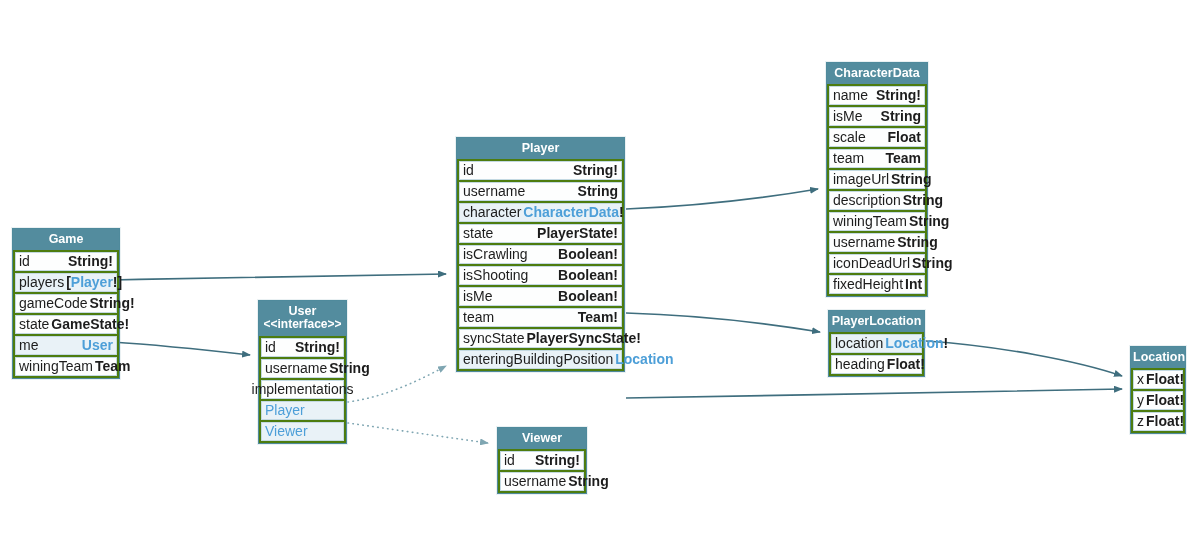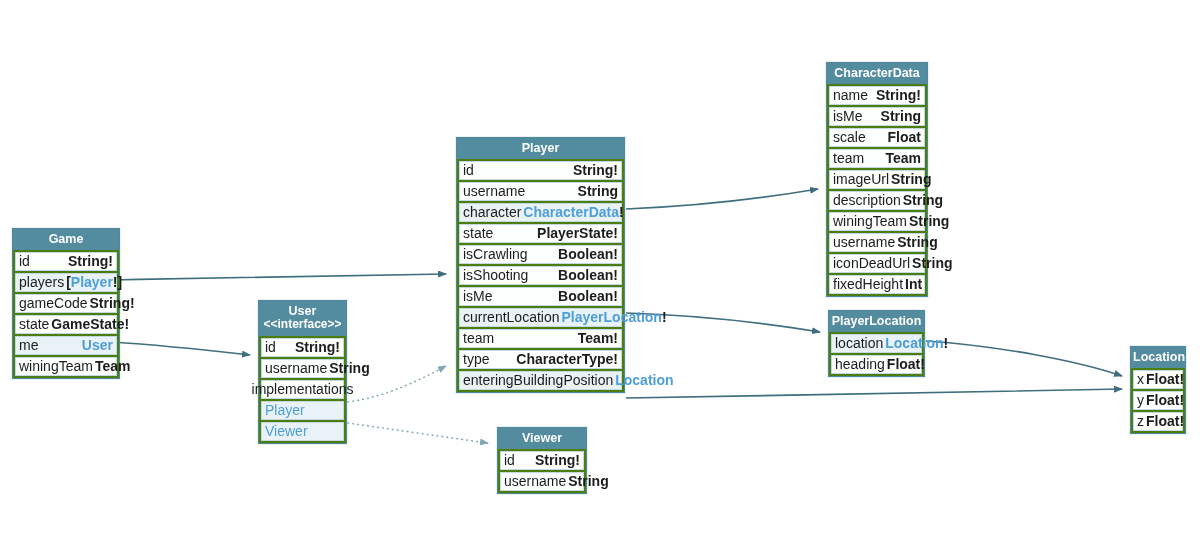--- a/index.html
+++ b/index.html
@@ -121,31 +121,27 @@
             <span class="ftype"><span class="">Boolean!</span></span>
           </div>
           <div class="frow">
             <span class="fname">isShooting</span>
             <span class="ftype"><span class="">Boolean!</span></span>
           </div>
           <div class="frow">
             <span class="fname">isMe</span>
             <span class="ftype"><span class="">Boolean!</span></span>
           </div>
-          <div class="frow hl">
-            <span class="fname">currentLocation</span>
-            <span class="ftype"><span class="tlink">PlayerLocation</span><span class="">!</span></span>
-          </div>
           <div class="frow">
             <span class="fname">team</span>
             <span class="ftype"><span class="">Team!</span></span>
           </div>
           <div class="frow">
-            <span class="fname">type</span>
-            <span class="ftype"><span class="">CharacterType!</span></span>
+            <span class="fname">syncState</span>
+            <span class="ftype"><span class="">PlayerSyncState!</span></span>
           </div>
           <div class="frow hl">
             <span class="fname">enteringBuildingPosition</span>
             <span class="ftype"><span class="tlink">Location</span></span>
           </div>
         </div>
       </div>
       <div class="gtable" style="left: 497px; top: 427px; width: 90px;">
         <div class="ghead"><span>Viewer</span></div>
         <div class="rows">

